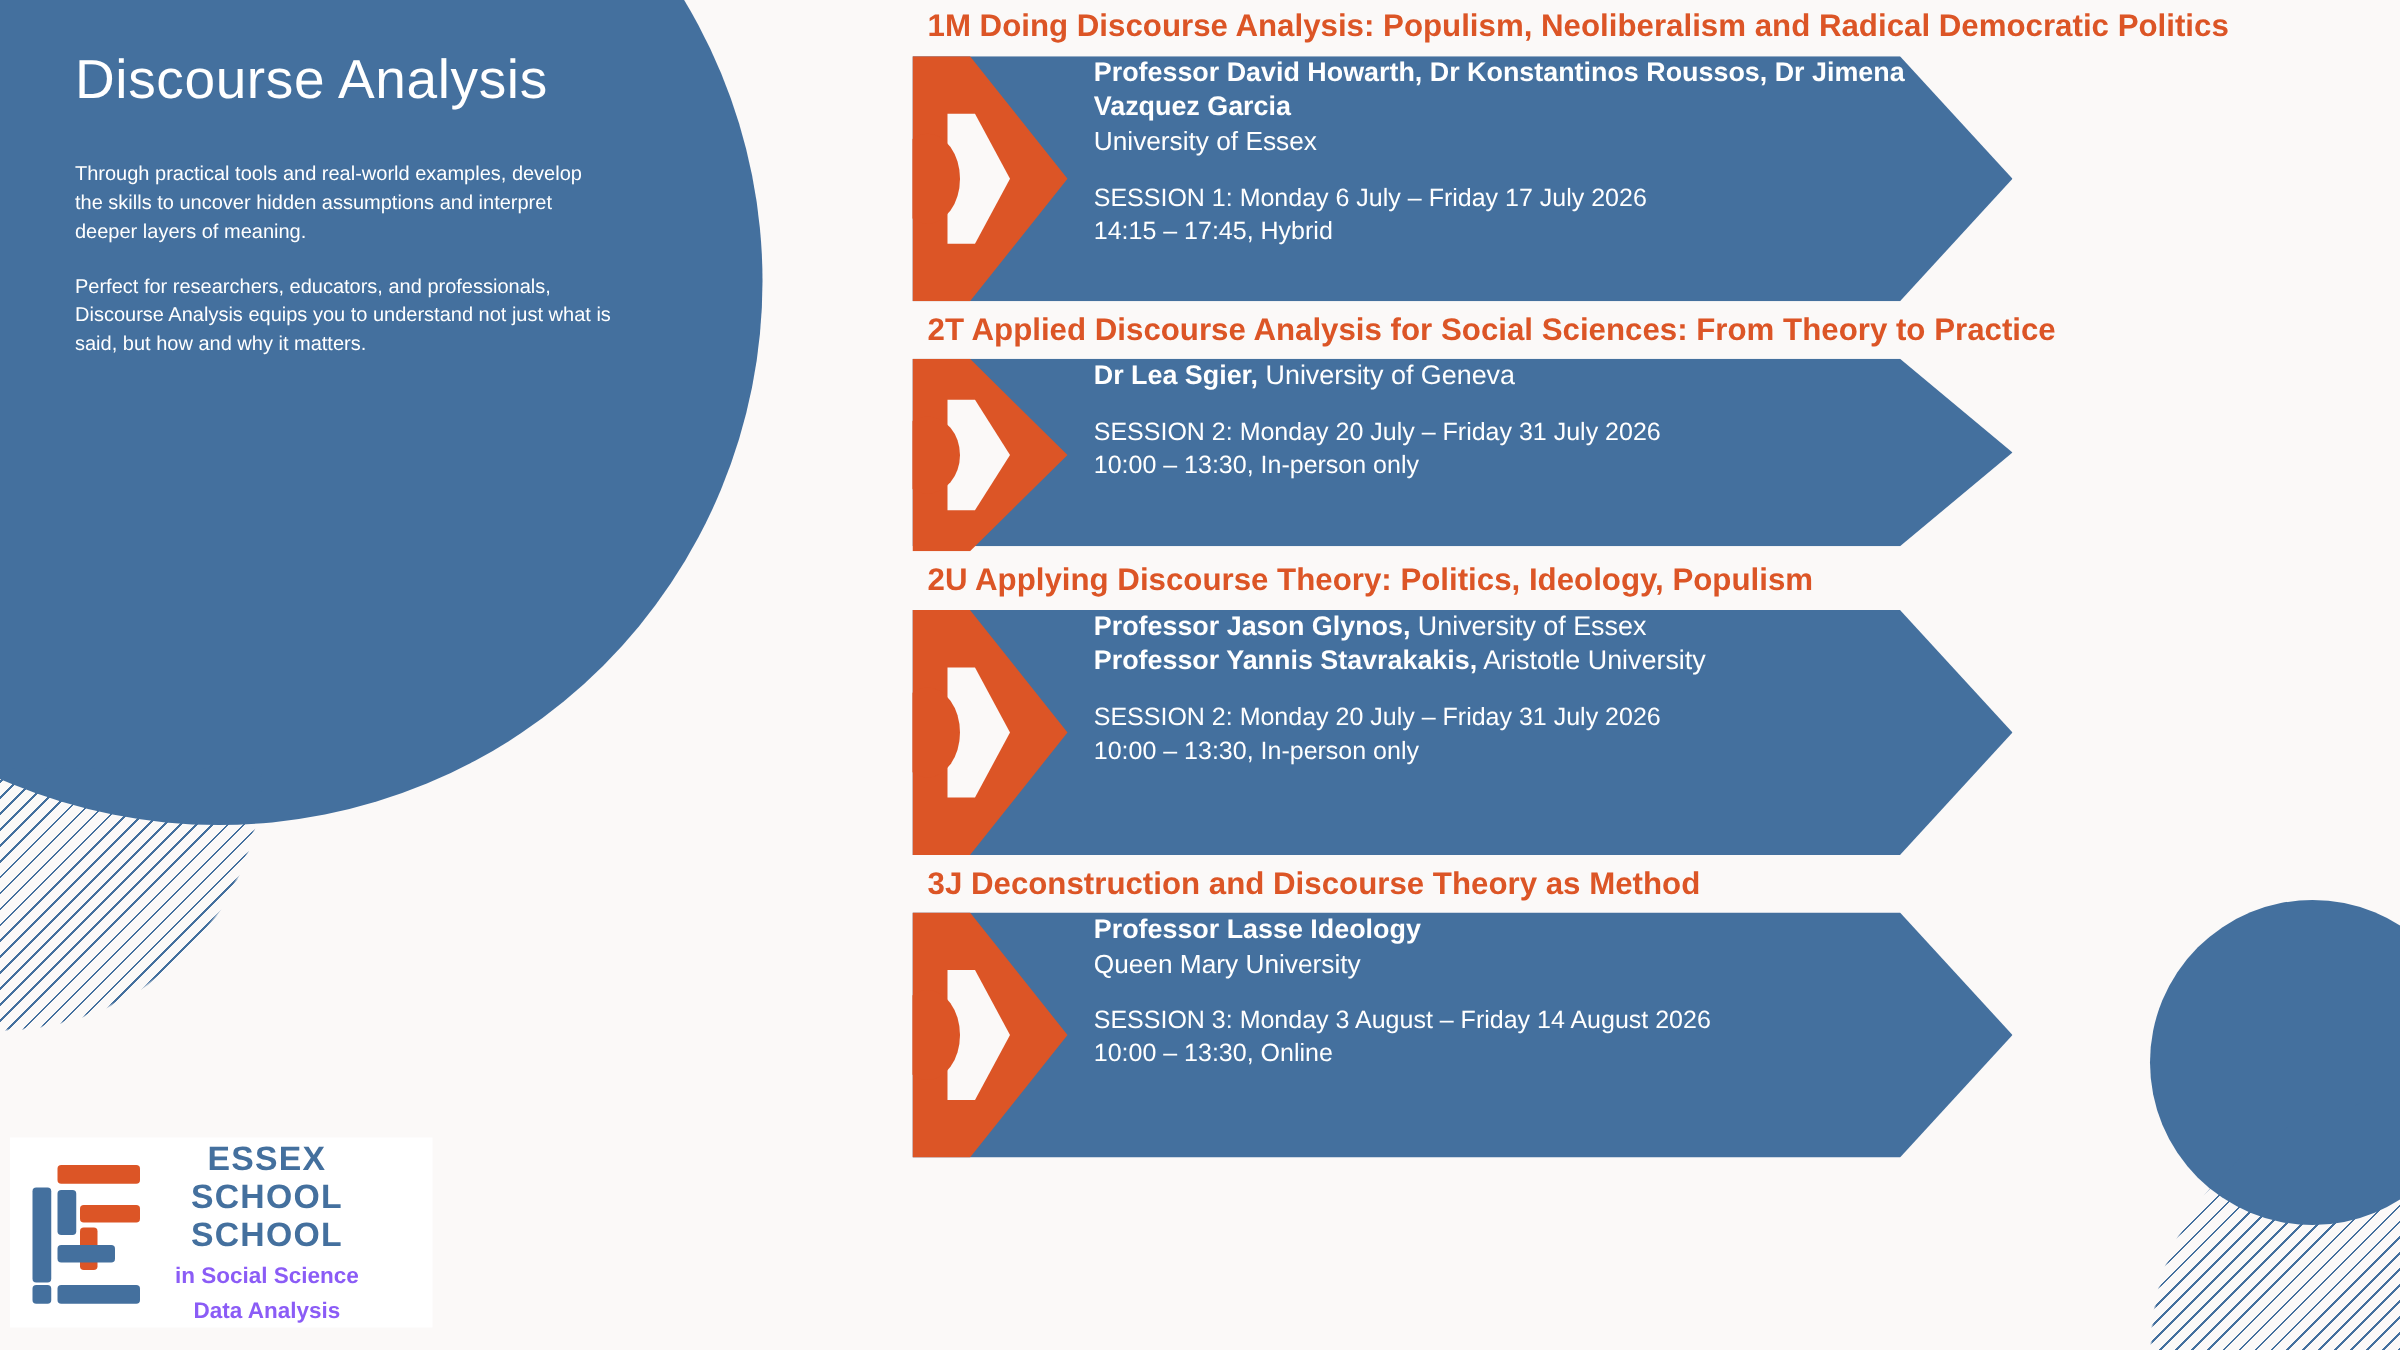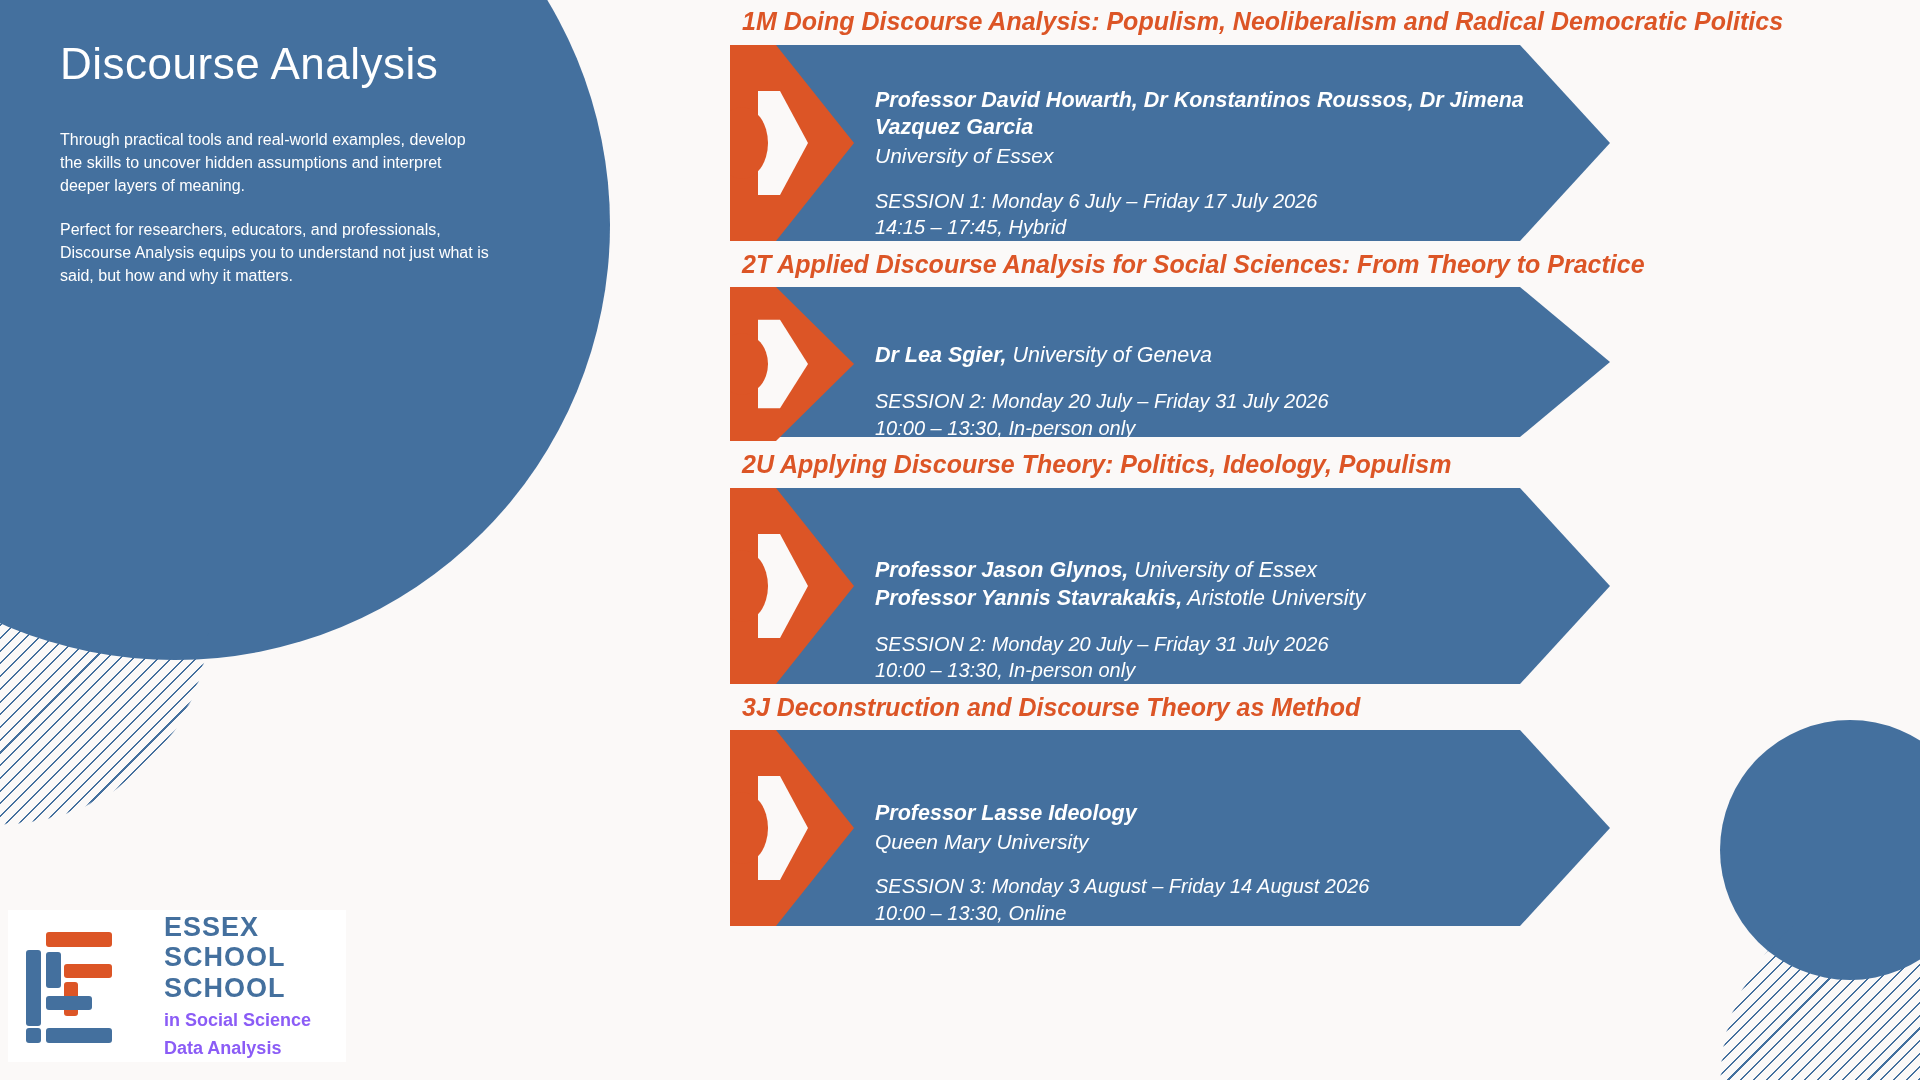--- a/index.html
+++ b/index.html
@@ -89,37 +89,36 @@
     left: 8px;
     bottom: 18px;
     width: 338px;
     height: 152px;
     background: #ffffff;
     display: flex;
     align-items: center;
     padding: 10px 12px;
   }
   .logo-mark { width: 120px; height: 124px; flex: 0 0 auto; }
-  .logo-text { margin-left: 24px; }
+  .logo-text { margin-left: 0; text-align: center; }
   .logo-essex {
     font-size: 27px; font-weight: 700; letter-spacing: 1px;
     color: #44709e; line-height: 1.12;
   }
   .logo-sub {
     font-size: 18px; font-weight: 700; color: #8b5cf6;
     line-height: 1.25; margin-top: 6px;
   }
 
   
   .right-col {
     position: absolute;
     left: 730px;
     top: 6px;
     width: 1140px;
-    font-style: italic;
   }
   .entry { margin-bottom: 8px; }
   .entry-title {
     color: #dc5526;
     font-size: 25px;
     font-weight: 700;
     line-height: 1.22;
     margin: 0 0 8px 12px;
   }
   .banner {
@@ -134,21 +133,21 @@
     width: 880px;
   }
   .banner-content {
     position: absolute;
     left: 145px;
     top: 0;
     width: 690px;
     height: 100%;
     display: flex;
     flex-direction: column;
-    justify-content: flex-end;
+    justify-content: flex-start;
     color: #ffffff;
   }
   .presenter {
     font-size: 21.5px;
     line-height: 1.3;
     font-weight: 400;
   }
   .presenter b { font-weight: 700; }
   .affil {
     font-size: 21px;

